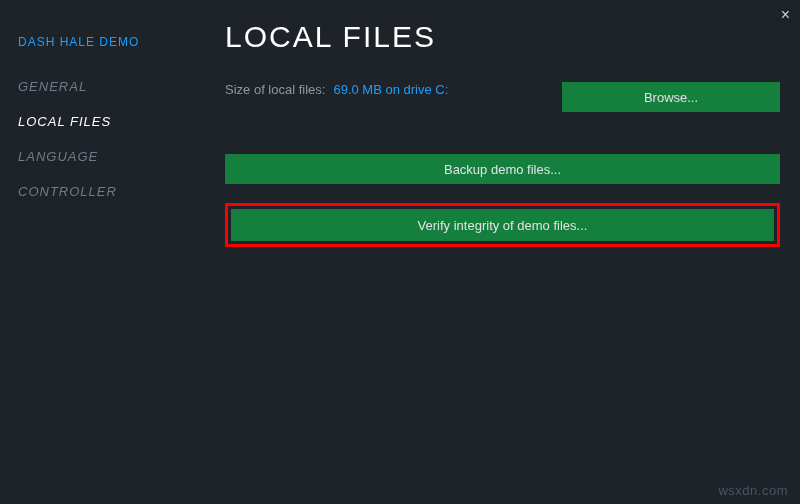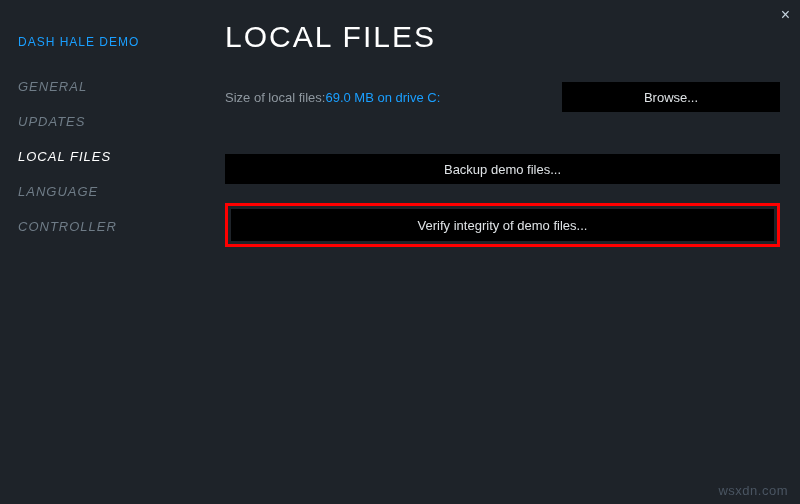--- a/index.html
+++ b/index.html
@@ -49,34 +49,33 @@
     }
     .page-title {
       color: #ffffff;
       font-size: 30px;
       font-weight: 300;
       letter-spacing: 2px;
       margin-bottom: 28px;
     }
     .size-row {
       display: flex;
-      align-items: center;
-      gap: 0;
+      gap: 8px;
       margin-bottom: 42px;
     }
     .size-label {
       color: #8f98a0;
       font-size: 13px;
     }
     .size-value {
       color: #1a9fff;
       font-size: 13px;
     }
     .btn {
-      background: #000000;
+      background: #15803d;
       color: #dfe3e6;
       font-size: 13px;
       border: none;
       cursor: pointer;
       display: flex;
       align-items: center;
       justify-content: center;
       height: 30px;
     }
     .browse-btn {
@@ -119,21 +118,20 @@
 <body>
 
 <div class="close-x">×</div>
 
 <div class="container">
 
   <div class="sidebar">
     <div class="game-title">DASH HALE DEMO</div>
 
     <div class="nav-item">GENERAL</div>
-    <div class="nav-item">UPDATES</div>
     <div class="nav-item active">LOCAL FILES</div>
     <div class="nav-item">LANGUAGE</div>
     <div class="nav-item">CONTROLLER</div>
   </div>
 
   <div class="main">
     <h1 class="page-title">LOCAL FILES</h1>
 
     <div class="size-row">
       <span class="size-label">Size of local files:</span>

